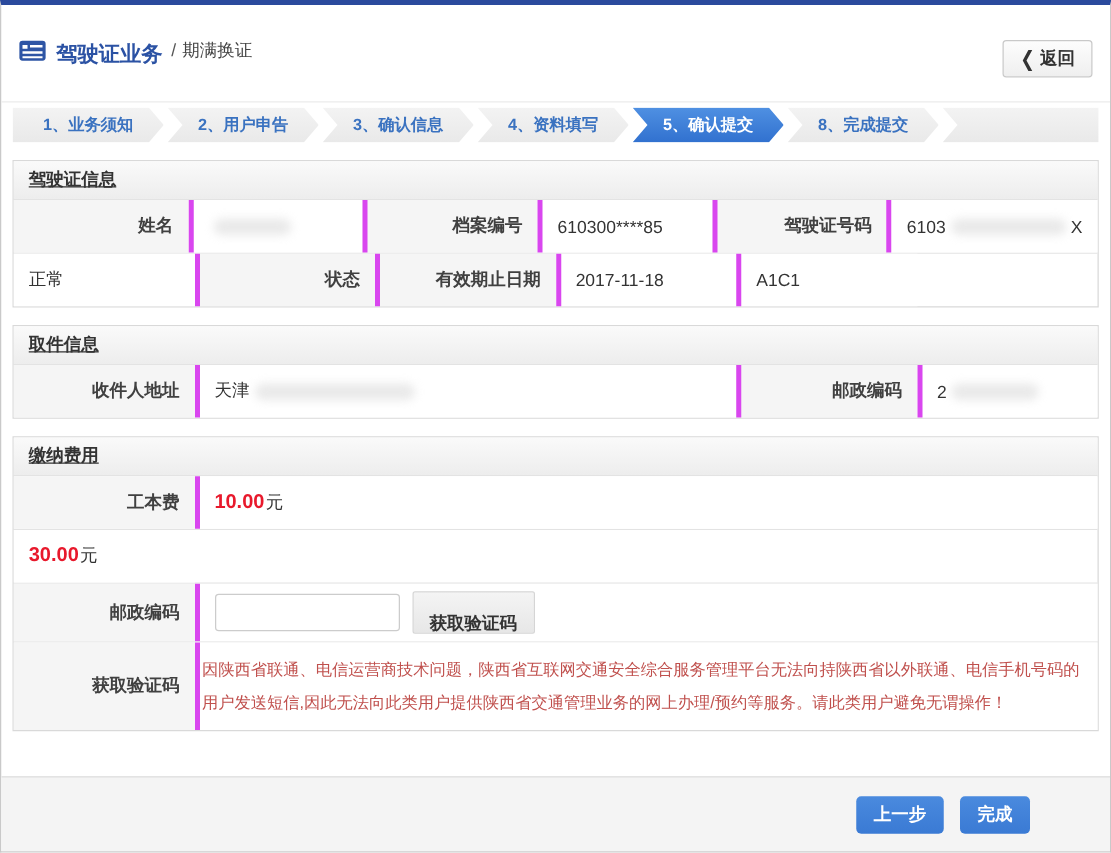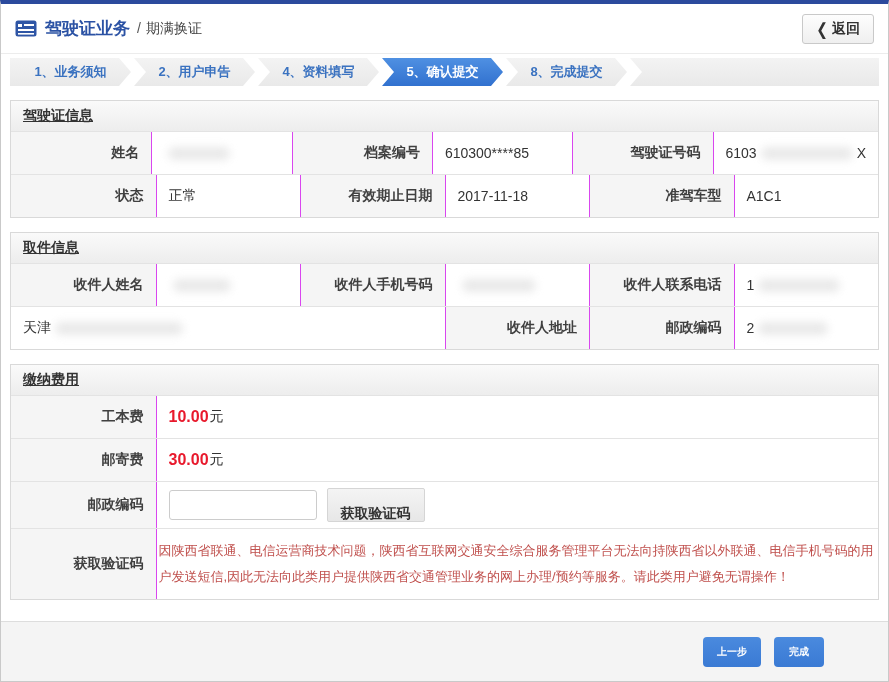--- a/index.html
+++ b/index.html
@@ -8,21 +8,21 @@
     font-family: "Liberation Sans", "DejaVu Sans", sans-serif;
     background:#fff;
     border-left:1px solid #c9c9c9;
     border-right:1px solid #c9c9c9;
     border-bottom:1px solid #c9c9c9;
     border-top:4px solid #2b4a9d;
     display:flex; flex-direction:column;
     overflow:hidden;
   }
   
-  .topbar { height:50px; display:flex; align-items:center; padding:0 14px; border-bottom:1px solid #ececec; }
+  .topbar { height:50px; display:flex; align-items:flex-start; padding:0 14px; border-bottom:1px solid #ececec;margin-top:28px; }
   .title-icon { width:22px; height:17px; margin-right:8px; flex:0 0 auto; }
   .page-title { font-size:17px; font-weight:bold; color:#2b52a4; }
   .page-sub { font-size:14px; color:#444; margin-left:7px; }
   .page-sub .slash { margin-right:5px; color:#555; }
   .back-btn {
     margin-left:auto; display:flex; align-items:center; gap:4px;
     background:linear-gradient(#fdfdfd,#efefef); border:1px solid #c9c9c9; border-radius:3px;
     padding:5px 13px; font-size:14px; font-weight:bold; color:#333; cursor:pointer;
     font-family:inherit;
   }
@@ -44,21 +44,21 @@
   }
   
   .section { margin:14px 9px 0 9px; border:1px solid #d9d9d9; }
   .sec-head {
     padding:6px 12px; font-size:14px; font-weight:bold; color:#333;
     background:linear-gradient(#fafafa,#ededed);
     text-decoration:underline;
   }
   .row { display:grid; grid-template-columns:repeat(6,1fr); border-top:1px solid #e3e3e3; min-height:43px; }
   .row-fee { grid-template-columns:1fr 5fr; }
-  .cell { display:flex; align-items:center; padding:6px 12px; font-size:14px; color:#333; background:#fff; border-left:1px solid #d946ef; }
+  .cell { display:flex; align-items:center; padding:6px 12px; font-size:14px; color:#333; background:#fff; border-left:4px solid #d946ef; }
   .cell:first-child { border-left:none; }
   .cell.lab { justify-content:flex-end; background:#f5f5f5; font-weight:bold; color:#404040; text-align:right; }
   .cell.span3 { grid-column:span 3; }
   .redact {
     display:inline-block; height:13px; background:#d7d7d7; border-radius:7px;
     filter:blur(4px); opacity:.55; vertical-align:middle; margin:0 4px;
   }
   .fee-amount { color:#e8192c; font-weight:bold; font-size:16px;text-align:right; }
   .fee-unit { font-size:14px; color:#333; margin-left:1px; }
   .code-input {
@@ -72,21 +72,21 @@
   }
   .row-notice { min-height:66px; }
   .notice-text { font-size:13px; color:#c0504d; line-height:2; padding:9px 2px; }
   
   .footer {
     margin-top:auto; height:60px; background:#f4f4f4; border-top:1px solid #ddd;
     display:flex; align-items:center; justify-content:flex-end; padding-right:64px; gap:13px;
   }
   .blue-btn {
     min-width:50px; height:30px; padding:0 14px; background:linear-gradient(#4a8ade,#3a7ad4);
-    border:none; border-radius:4px; color:#fff; font-size:10px; font-weight:bold;
+    border:none; border-radius:4px; color:#fff; font-size:14px; font-weight:bold;
     cursor:pointer; font-family:inherit;
   }
 </style>
 </head>
 <body>
 
 <div class="topbar">
   <svg class="title-icon" viewBox="0 0 22 17">
     <rect x="0.5" y="0.5" width="21" height="16" rx="2.5" fill="#2e55a5"></rect>
     <rect x="3" y="4" width="4" height="3" fill="#ffffff"></rect>
@@ -98,20 +98,21 @@
   <span class="page-sub"><span class="slash">/</span><span>期满换证</span></span>
   <button class="back-btn">
     <span class="chev">❮</span>
     <span>返回</span>
   </button>
 </div>
 
 <div class="steps">
   <div class="step first">1、业务须知</div>
   <div class="step">2、用户申告</div>
+  <div class="step">3、确认信息</div>
   <div class="step">4、资料填写</div>
   <div class="step active">5、确认提交</div>
   <div class="step">8、完成提交</div>
   <div class="step-filler"></div>
 </div>
 
 <div class="section">
   <div class="sec-head">驾驶证信息</div>
   <div class="row">
     <div class="cell lab">姓名</div>
@@ -121,71 +122,54 @@
     <div class="cell lab">档案编号</div>
     <div class="cell">610300****85</div>
     <div class="cell lab">驾驶证号码</div>
     <div class="cell">
         <span>6103</span>
         <span class="redact" style="width:92px"></span>
         <span>X</span>
       </div>
   </div>
   <div class="row">
+    <div class="cell">正常</div>
     <div class="cell lab">状态</div>
-    <div class="cell">正常</div>
     <div class="cell lab">有效期止日期</div>
     <div class="cell">2017-11-18</div>
-    <div class="cell lab">准驾车型</div>
     <div class="cell">A1C1</div>
   </div>
 </div>
 
 <div class="section">
   <div class="sec-head">取件信息</div>
   <div class="row">
-    <div class="cell lab">收件人姓名</div>
-    <div class="cell">
-        <span class="redact" style="width:58px"></span>
-      </div>
-    <div class="cell lab">收件人手机号码</div>
-    <div class="cell">
-        <span class="redact" style="width:74px"></span>
-      </div>
-    <div class="cell lab">收件人联系电话</div>
-    <div class="cell">
-        <span>1</span>
-        <span class="redact" style="width:82px"></span>
-      </div>
-  </div>
-  <div class="row">
+    <div class="cell lab">收件人地址</div>
     <div class="cell span3">
         <span>天津</span>
         <span class="redact" style="width:128px"></span>
       </div>
-    <div class="cell lab">收件人地址</div>
     <div class="cell lab">邮政编码</div>
     <div class="cell">
         <span>2</span>
         <span class="redact" style="width:70px"></span>
       </div>
   </div>
 </div>
 
 <div class="section">
   <div class="sec-head">缴纳费用</div>
   <div class="row row-fee">
     <div class="cell lab">工本费</div>
     <div class="cell">
         <span class="fee-amount">10.00</span>
         <span class="fee-unit">元</span>
       </div>
   </div>
   <div class="row row-fee">
-    <div class="cell lab">邮寄费</div>
     <div class="cell">
         <span class="fee-amount">30.00</span>
         <span class="fee-unit">元</span>
       </div>
   </div>
   <div class="row row-fee">
     <div class="cell lab">邮政编码</div>
     <div class="cell">
       <input class="code-input" type="text" value="" style="">
       <button class="code-btn">获取验证码</button>

